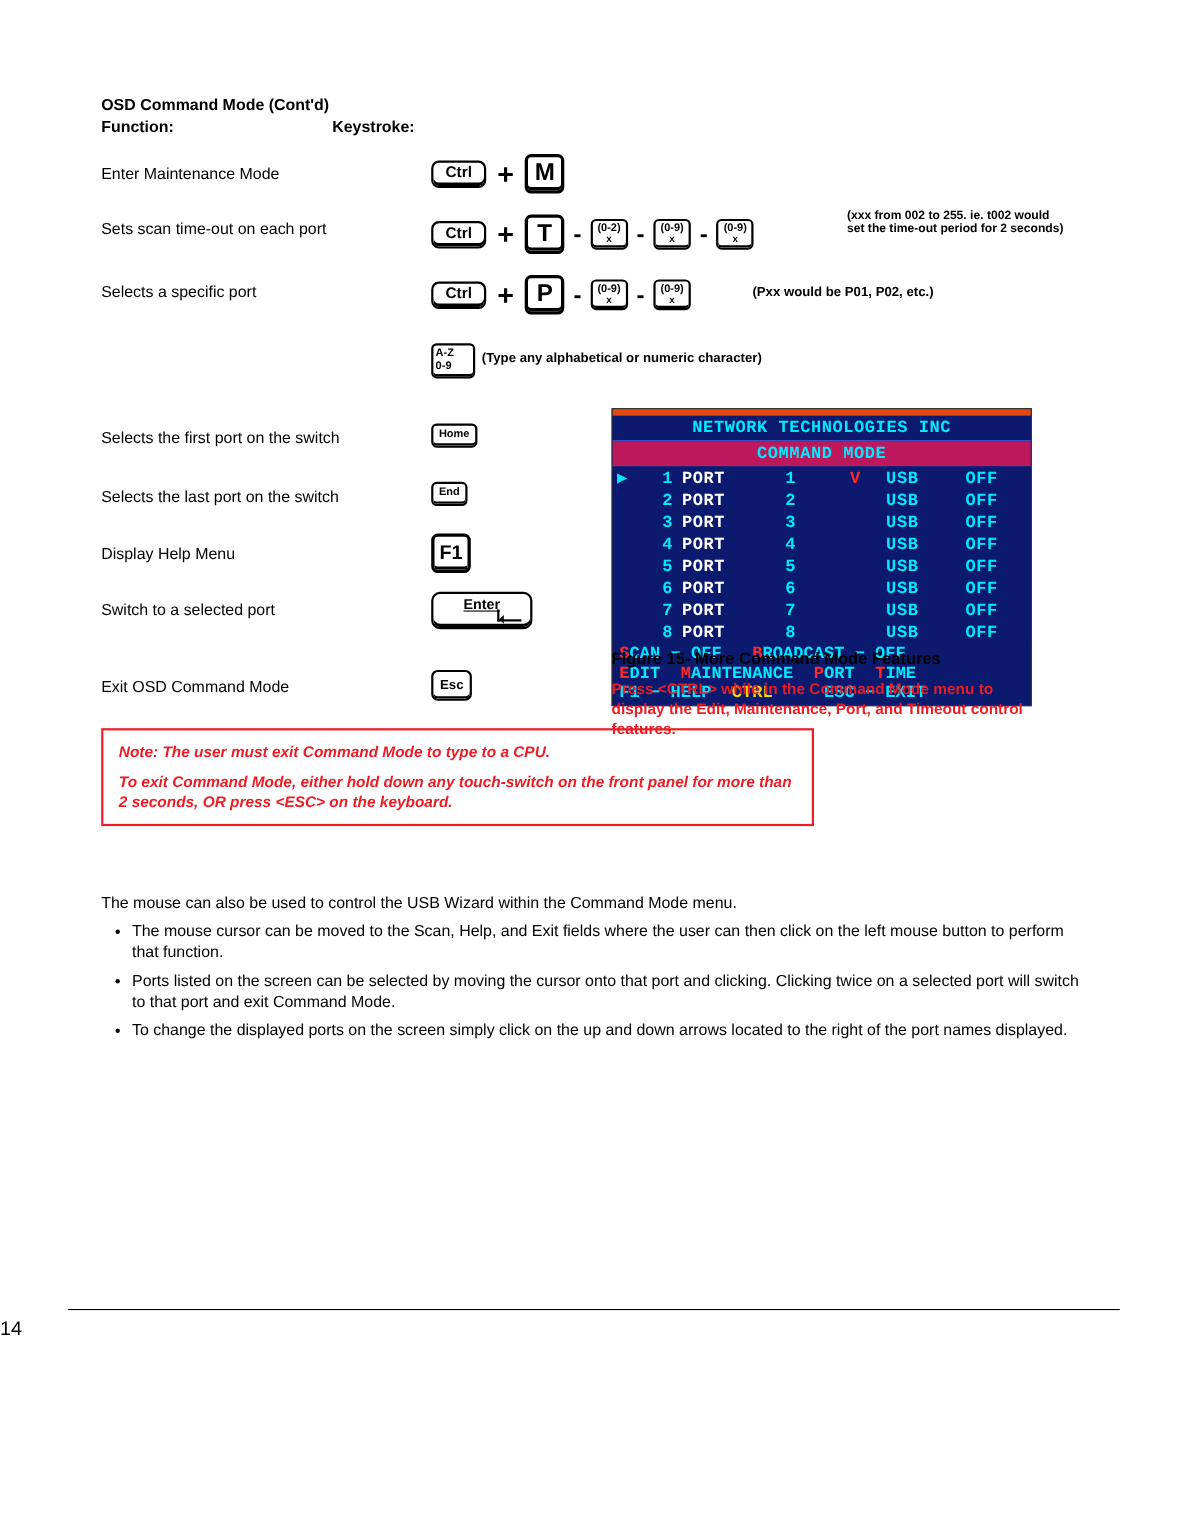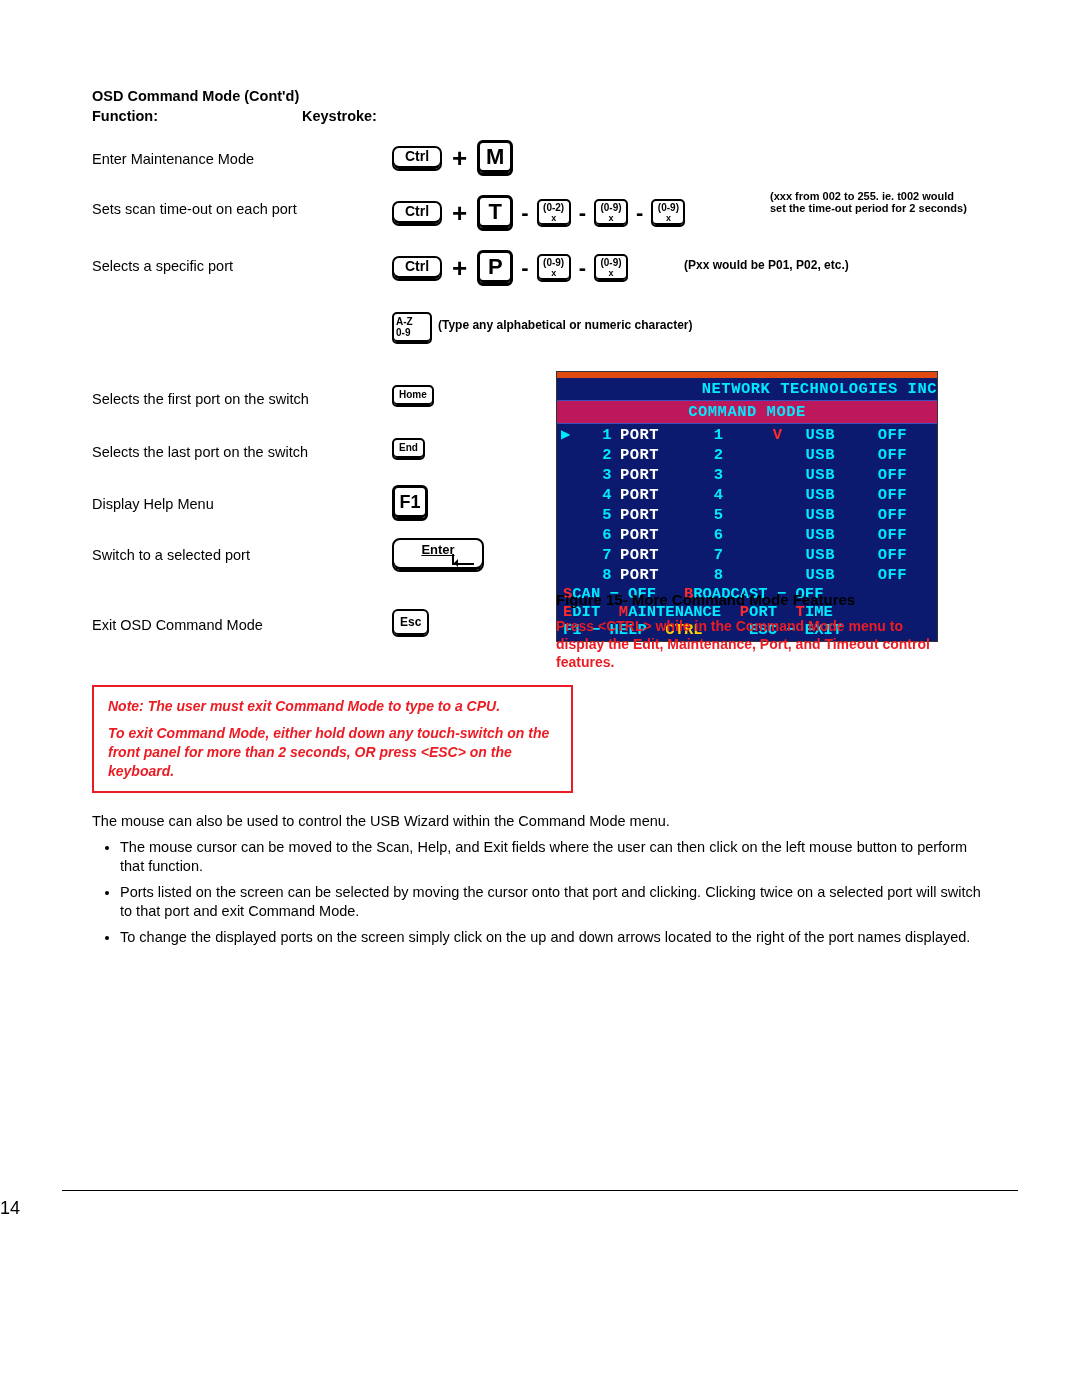--- a/index.html
+++ b/index.html
@@ -20,21 +20,21 @@
   .az{display:inline-block;border:2px solid #000;border-radius:5px;font-weight:bold;font-size:10px;width:32px;padding:2px 2px 4px 2px;text-align:left;vertical-align:middle;line-height:1.1;box-shadow:inset 0 -2px 0 #000}
   .enter{display:inline-block;border:2.5px solid #000;border-radius:8px;font-weight:bold;font-size:13px;width:88px;height:30px;text-align:center;vertical-align:middle;box-shadow:inset 0 -3px 0 #000;position:relative;line-height:20px;text-decoration:underline}
   .enter::after{content:"";position:absolute;right:8px;top:14px;width:20px;height:9px;border-left:2px solid #000;border-bottom:2px solid #000}
   .enter::before{content:"";position:absolute;right:24px;top:19px;border:4px solid transparent;border-right-color:#000}
   .esc{display:inline-block;border:2px solid #000;border-radius:6px;font-weight:bold;font-size:12px;padding:4px 6px 6px 6px;box-shadow:inset 0 -2px 0 #000}
   .note{position:absolute;font-size:12px;font-weight:bold}
 
   
   .osd{position:absolute;left:556px;top:371px;width:380px;background:#0b1a6e;color:#fff;font-family:"Courier New",monospace;font-weight:bold;font-size:15.5px;border:1px solid #333;letter-spacing:0.5px}
   .osd .titlebar{background:#e04a10;height:6px}
-  .osd .t1{background:#0b1a6e;padding:2px 0;text-align:right;border-bottom:1px solid #3a4fbf}
+  .osd .t1{background:#0b1a6e;padding:2px 0;text-align:center;border-bottom:1px solid #3a4fbf}
   .osd .t2{background:#be185d;padding:2px 0;text-align:center;border-bottom:1px solid #3a4fbf}
   .osd table{width:100%;border-collapse:collapse}
   .osd td{padding:1px 4px}
   .osd .arrow{width:16px}
   .osd .c1{width:22px;text-align:right}
   .osd .c2{width:78px}
   .osd .c3{width:46px}
   .osd .c4{width:22px}
   .osd .c5{width:58px}
   .osd .c6{width:50px}
@@ -224,21 +224,21 @@
         <span class="yl">CTRL</span>&nbsp;&nbsp;&nbsp;&nbsp;
         <span class="cy">ESC  −  EXIT</span>
       </div>
     </div>
   </div>
 
   <div class="figcap">Figure 15- More Command Mode Features</div>
 
   <div class="rednote">Press &lt;CTRL&gt; while in the Command Mode menu to display the Edit, Maintenance, Port, and Timeout control features.</div>
 
-  <div class="redbox" style="left:92px;top:685px;width:481px">
+  <div class="redbox" style="left:92px;top:662px;width:648px">
     <div>Note:  The user must exit Command Mode to type to a CPU.</div>
     <div style="height:8px"></div>
     <div>To exit Command Mode, either hold down any touch-switch on the front panel for more than 2 seconds, OR  press &lt;ESC&gt; on the keyboard.</div>
   </div>
 
   <div class="bodytxt" style="top:812px">
     <div>The mouse can also be used to control the USB Wizard within the Command Mode menu.</div>
     <ul class="bul">
       <li>The mouse cursor can be moved to the Scan, Help, and Exit fields where the user can then click on the left mouse button to perform that function.</li>
       <li>Ports listed on the screen can be selected by moving the cursor onto that port and clicking.  Clicking twice on a selected port will switch to that port and exit Command Mode.</li>

